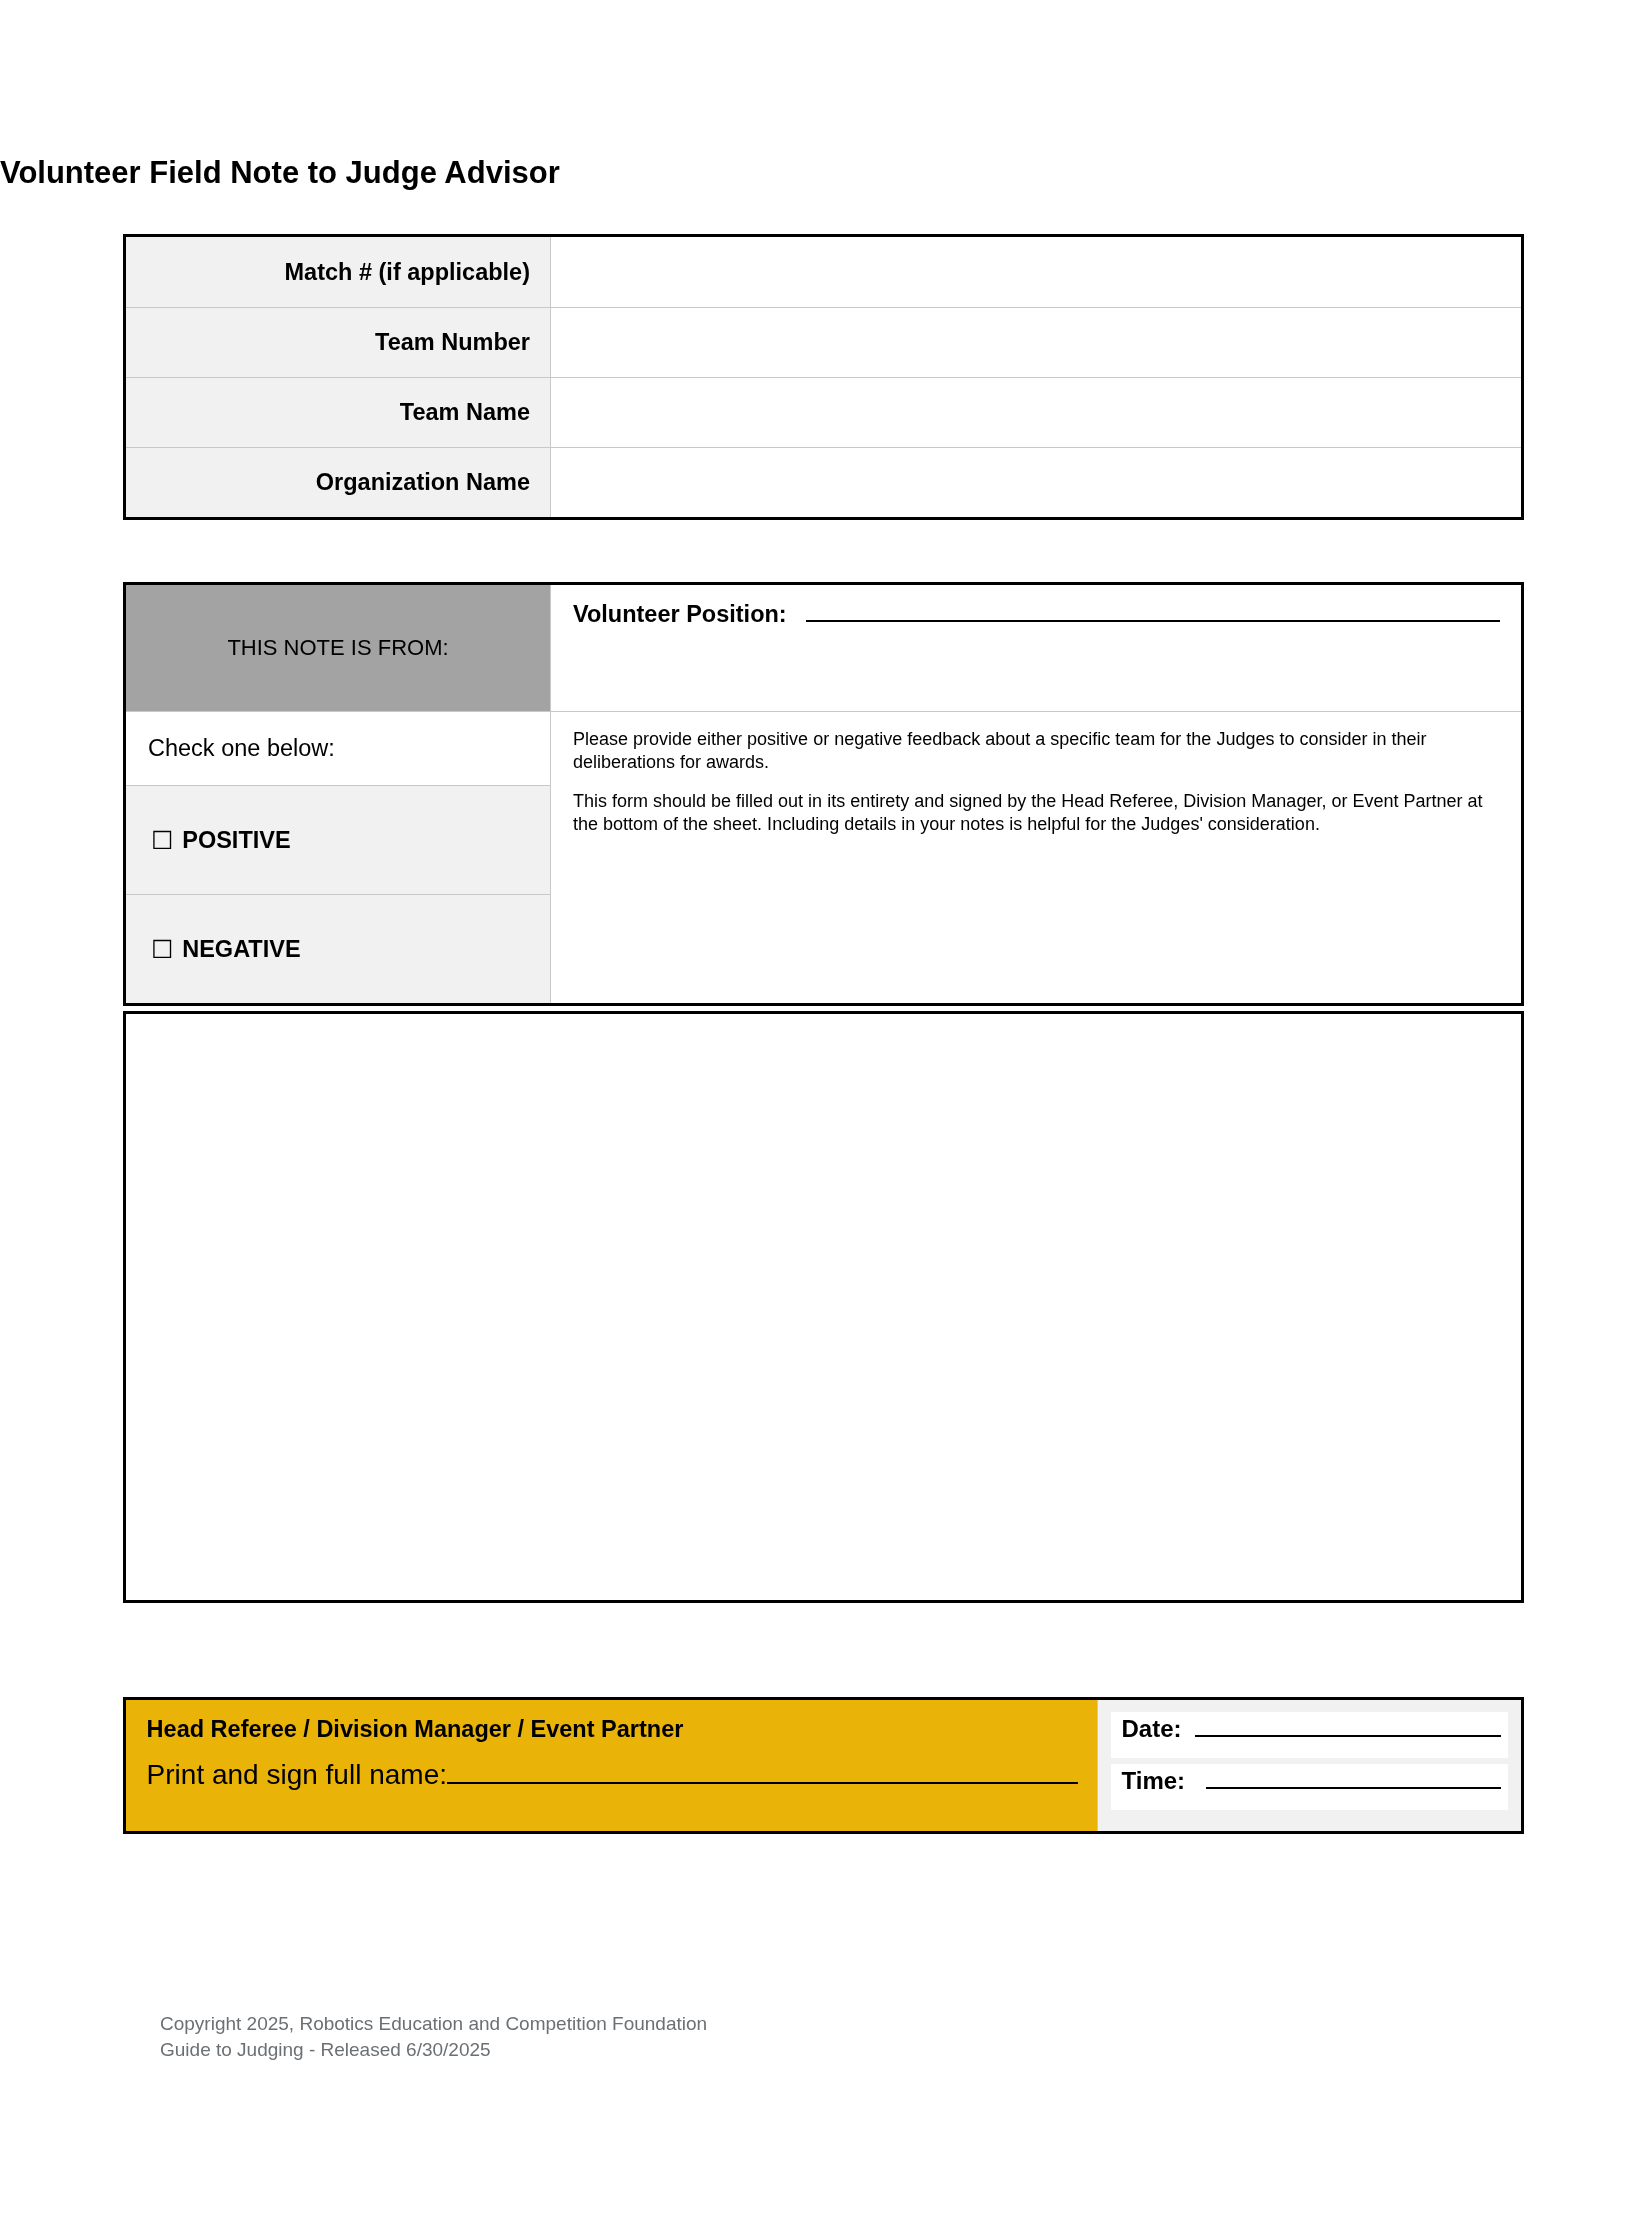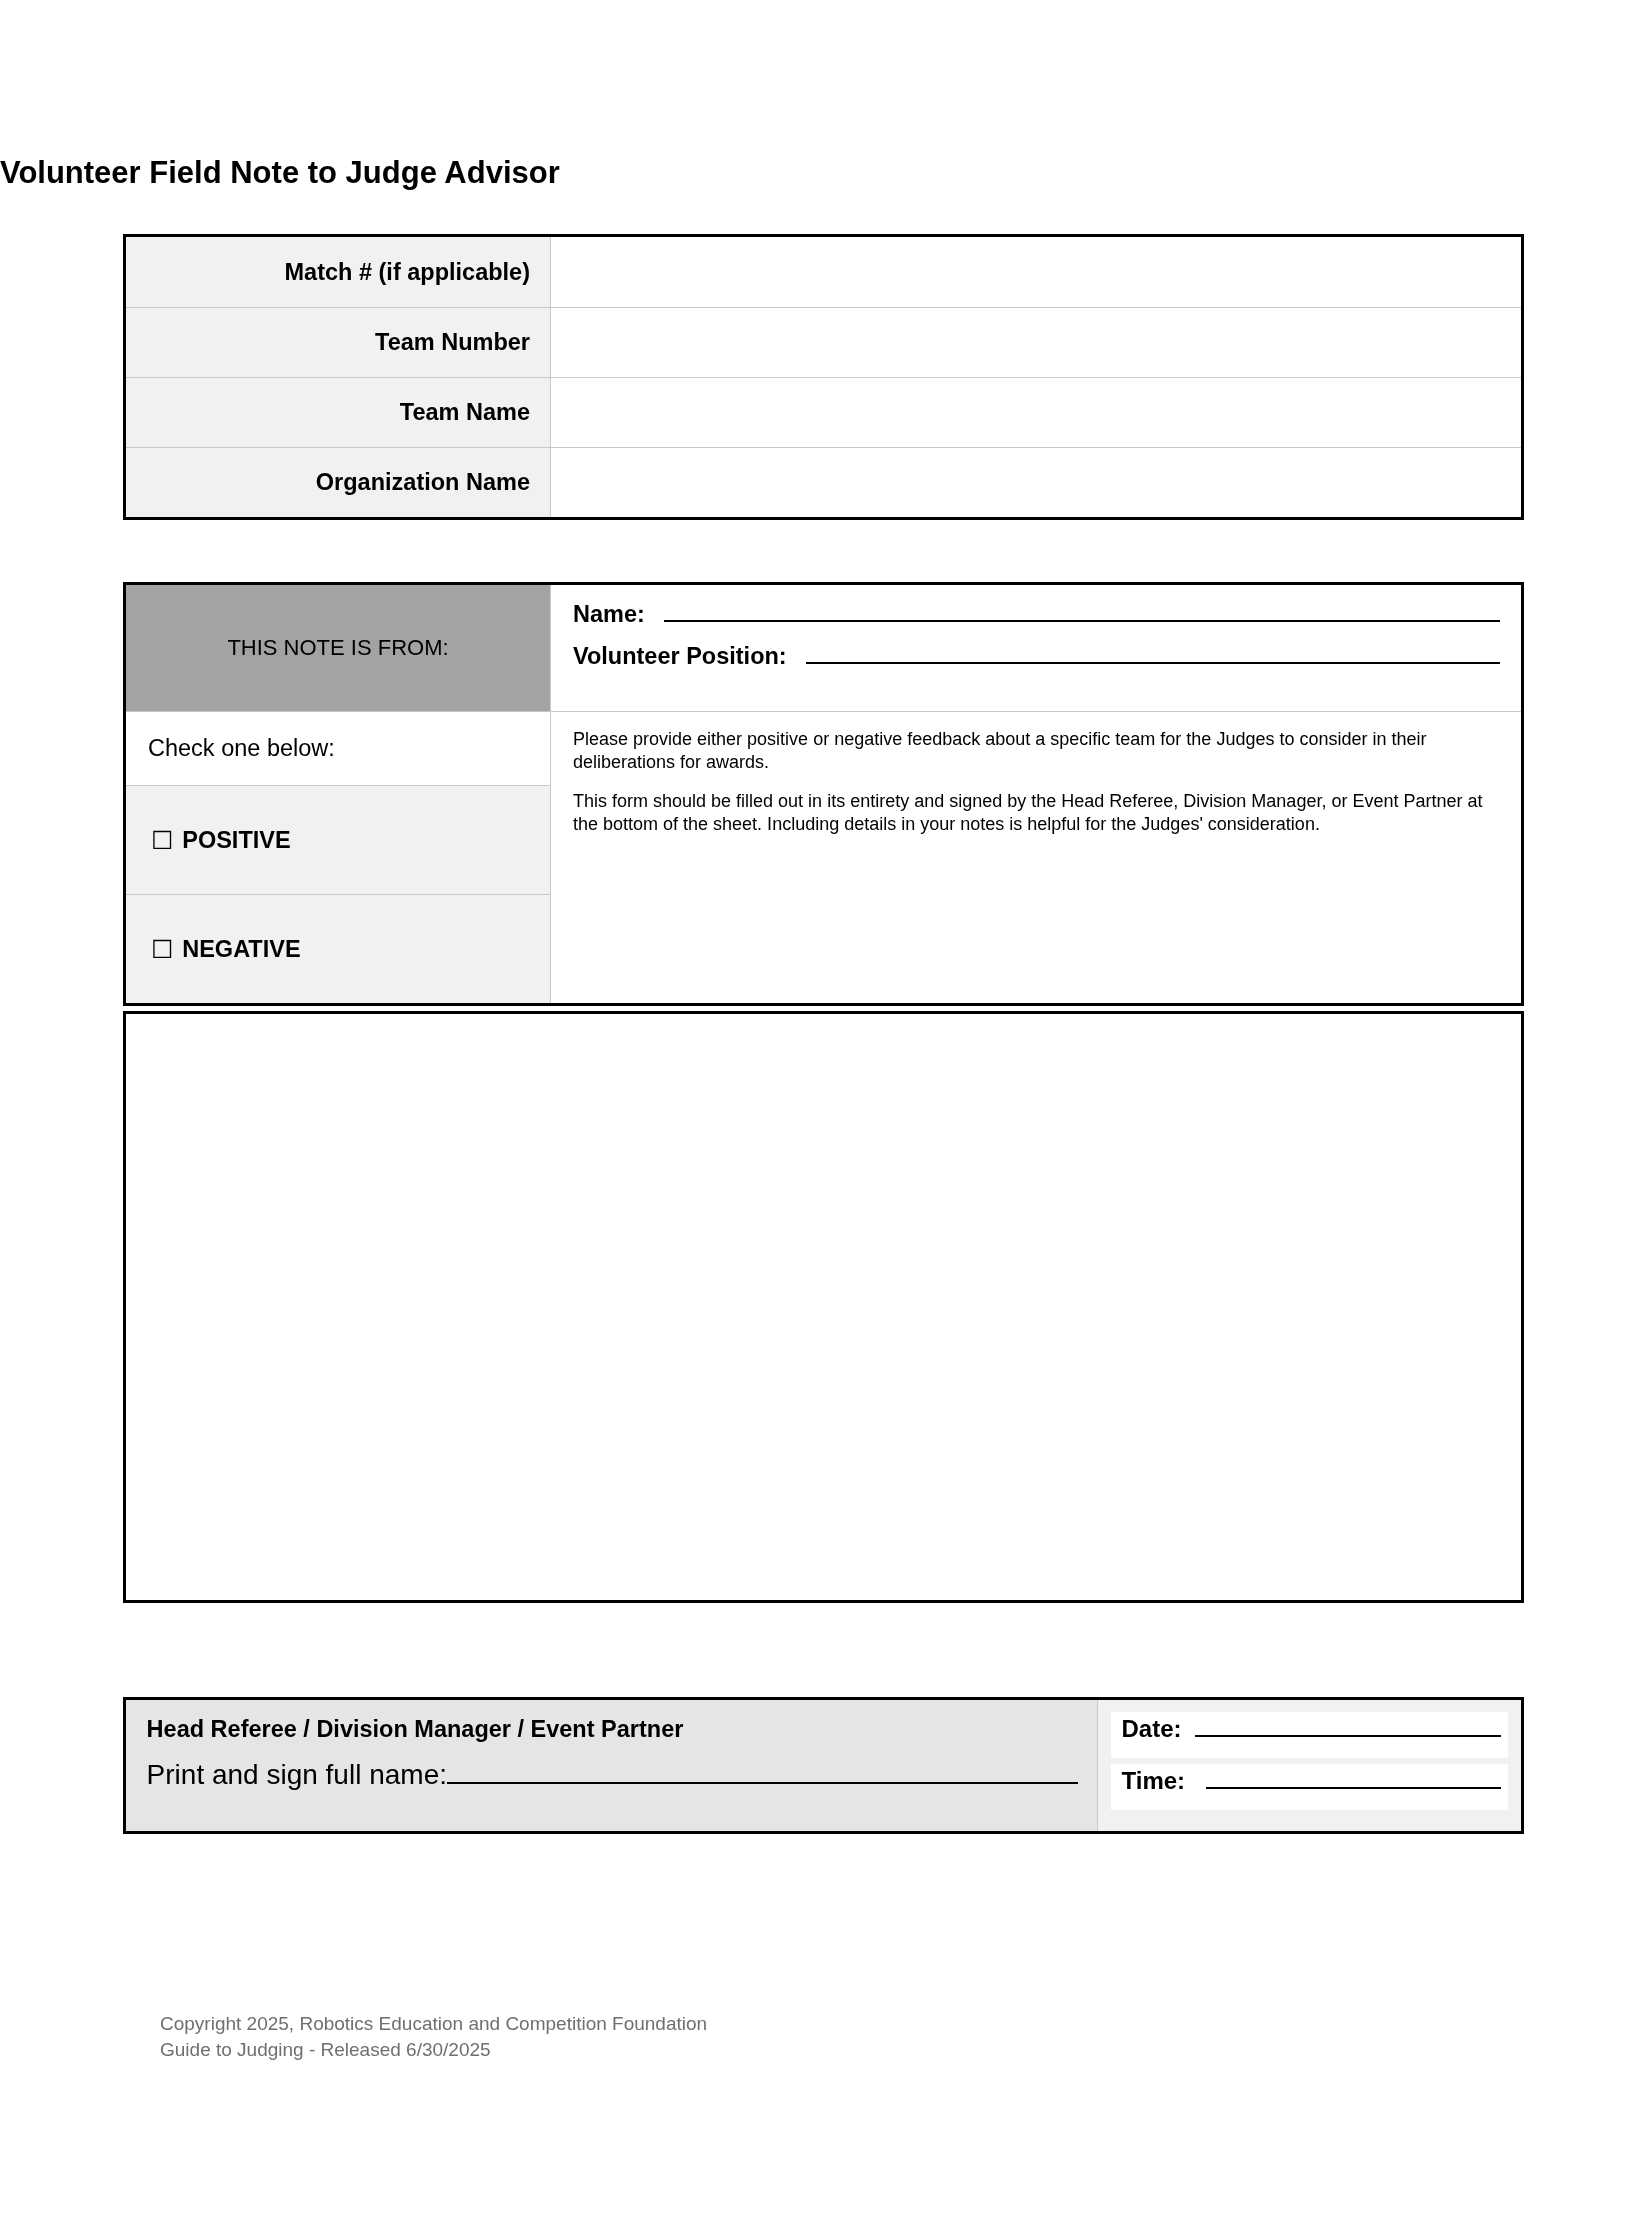--- a/index.html
+++ b/index.html
@@ -186,21 +186,21 @@
     left: 123px;
     top: 1697px;
     width: 1401px;
     height: 137px;
     display: flex;
   }
   .sig-left {
     width: 971px;
     box-sizing: border-box;
     padding: 16px 19px 0 20.6px;
-    background: #e5e5e5;
+    background: #eab308;
   }
   .sig-title {
     font-size: 23.5px;
     font-weight: bold;
     margin-bottom: 16px;
   }
   .sig-name-line {
     display: flex;
     align-items: baseline;
     font-size: 28px;
@@ -280,24 +280,20 @@
 
   <div class="form-table" id="table-note">
 
     <div class="note-row">
       <div class="left-col">
         <div class="from-label">THIS NOTE IS FROM:</div>
       </div>
       <div class="right-col">
         <div class="namefields">
           <div class="field-line">
-            <span class="flabel">Name:</span>
-            <span class="fline"></span>
-          </div>
-          <div class="field-line">
             <span class="flabel">Volunteer Position:</span>
             <span class="fline"></span>
           </div>
         </div>
       </div>
     </div>
 
     <div class="note-row">
       <div class="left-col">
 

